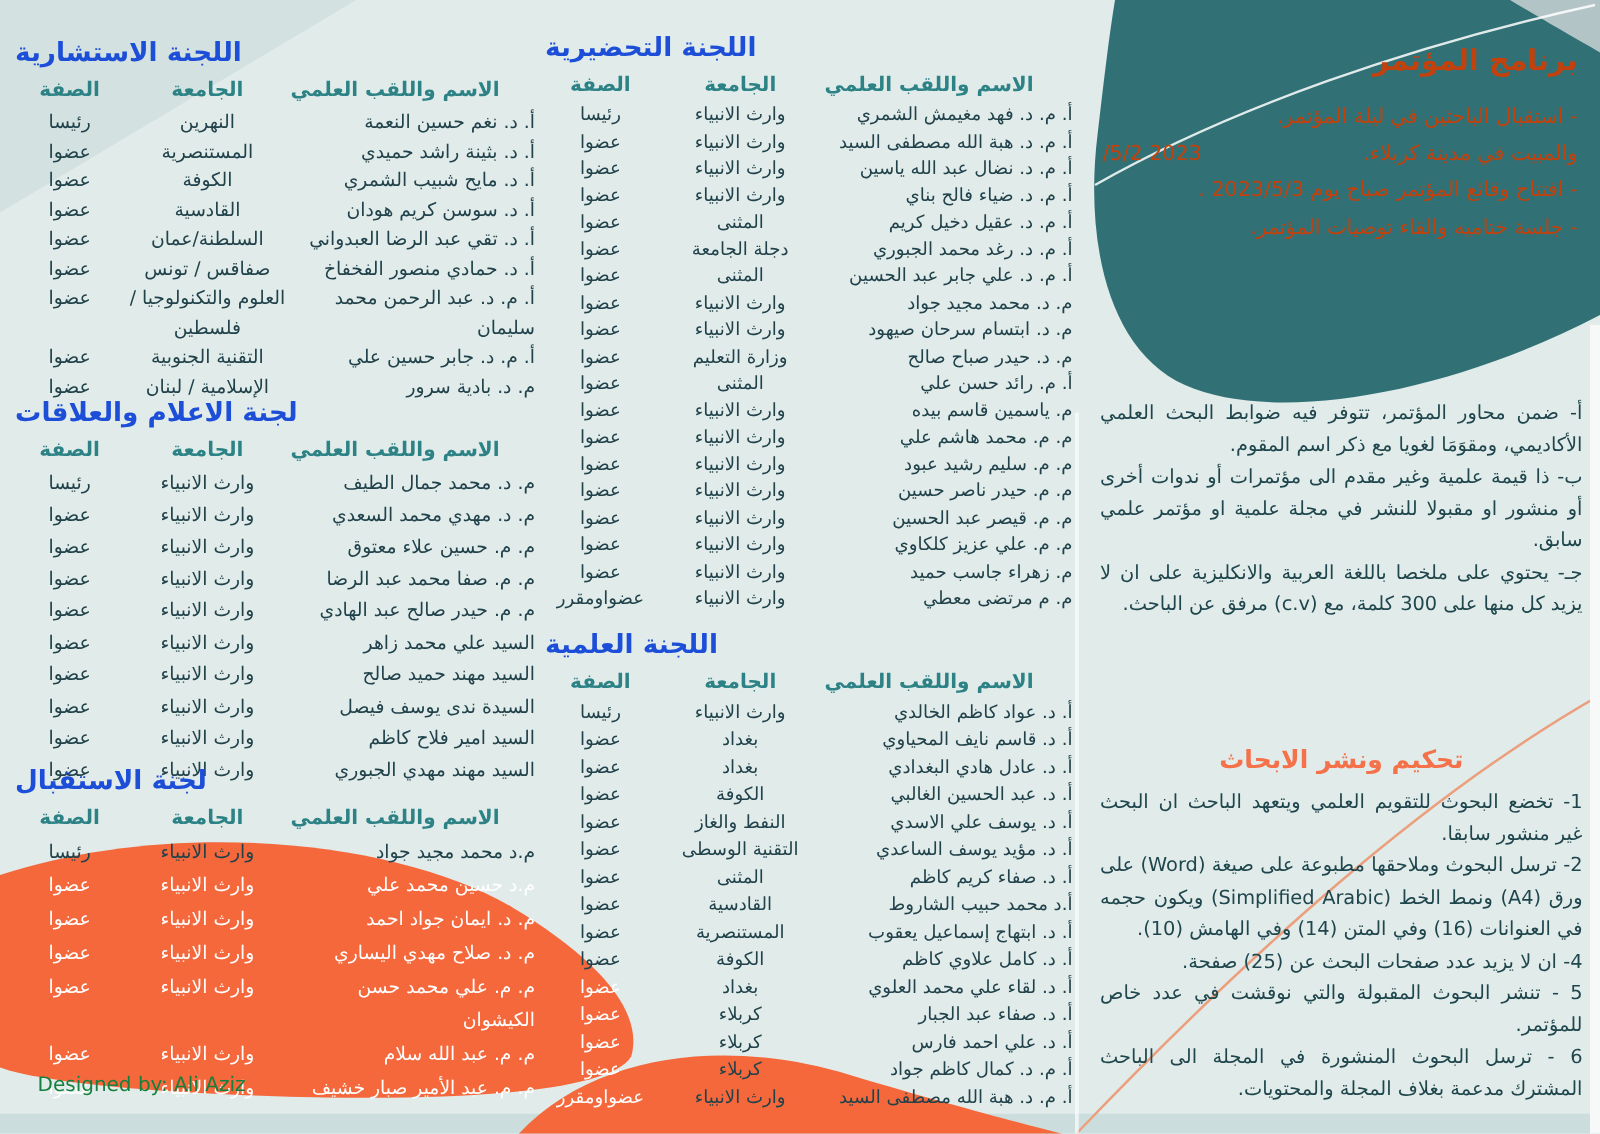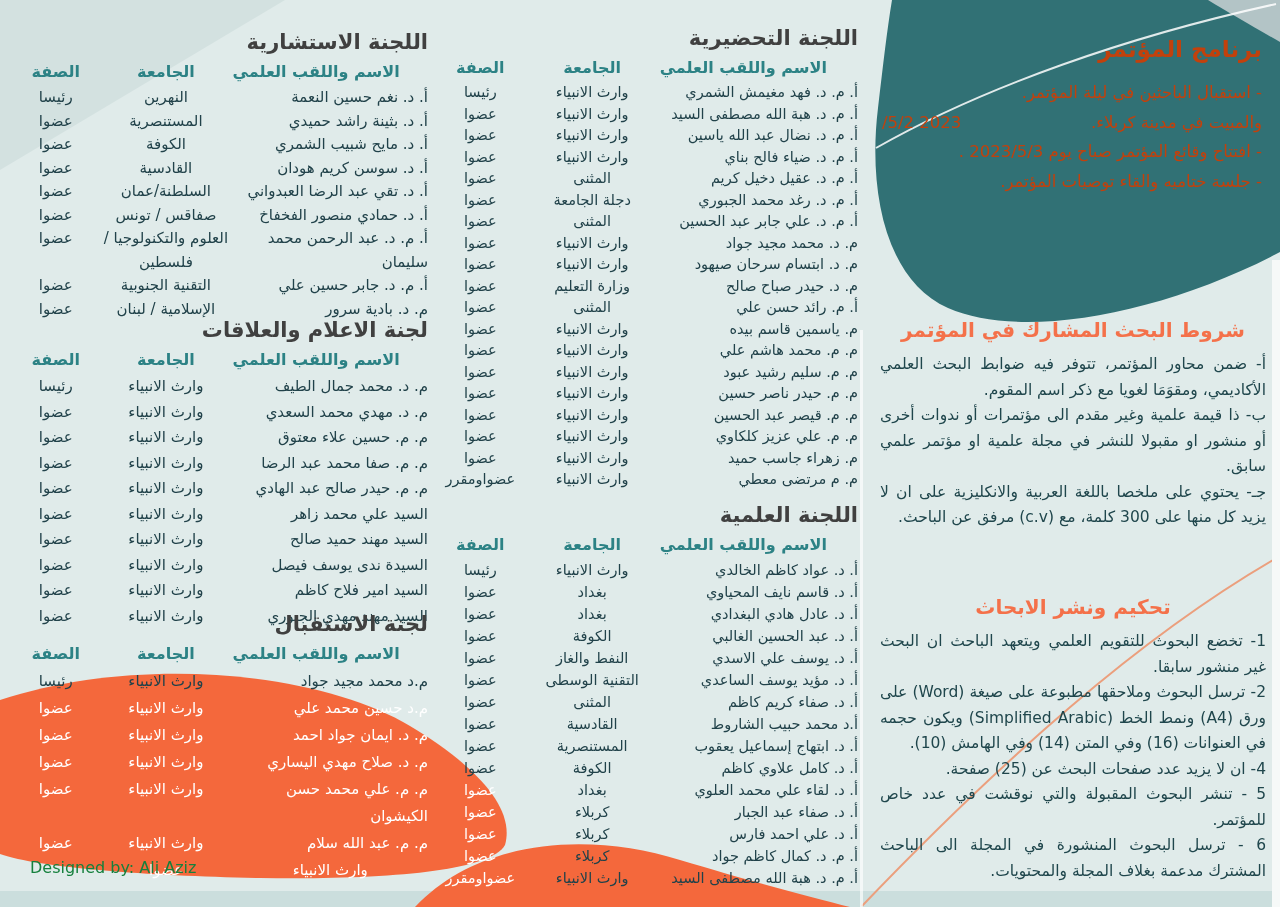--- a/index.html
+++ b/index.html
@@ -3,21 +3,21 @@
 <meta charset="utf-8">
 <style>
   html,body{margin:0;padding:0;}
   body{font-family:"DejaVu Sans",sans-serif;}
   .page{position:relative;width:1280px;height:907px;overflow:hidden;background:#e0ebea;direction:rtl;}
   .deco{position:absolute;inset:0;z-index:0;}
   section{position:absolute;z-index:2;}
 
   
   .committee{width:416px;}
-  .sec-title{margin:0 0 7px 0;text-align:right;color:#404040;font-weight:bold;font-size:21px;}
+  .sec-title{margin:0 0 7px 0;text-align:left;color:#1d4ed8;font-weight:bold;font-size:21px;}
   .thead,.trow{display:grid;grid-template-columns:47% 32% 21%;}
   .thead{color:#2c8285;font-weight:bold;font-size:16px;line-height:22px;margin-bottom:3px;}
   .thead .c-name{text-align:left;}
   .c-uni{text-align:center;}
   .c-role{text-align:center;}
   .trow{color:#21424a;font-size:15px;}
   .trow .c-name{text-align:right;}
 
   .advisory{left:12px;top:30px;}
   .advisory .trow{line-height:23.5px;}
@@ -70,21 +70,20 @@
     <p>- استقبال الباحثين في ليلة المؤتمر.</p>
     <p>
       <span class="ltr-left">/5/2 2023</span>
       <span>والمبيت في مدينة كربلاء.</span>
     </p>
     <p>- افتتاح وقائع المؤتمر صباح يوم 2023/5/3 .</p>
     <p>- جلسة ختاميه والقاء توصيات المؤتمر.</p>
   </section>
 
   <section class="textblock conditions">
-    <h2>شروط البحث المشارك في المؤتمر</h2>
     <div>
         <p class="li">أ-  ضمن محاور المؤتمر، تتوفر فيه ضوابط البحث العلمي الأكاديمي، ومقوَمَا لغويا مع ذكر اسم المقوم.</p>
         <p class="li">ب- ذا قيمة علمية وغير مقدم الى مؤتمرات أو ندوات أخرى أو منشور او مقبولا للنشر في مجلة علمية او مؤتمر علمي سابق.</p>
         <p class="li">جـ- يحتوي على ملخصا باللغة العربية والانكليزية على ان لا يزيد كل منها على 300 كلمة، مع (c.v) مرفق عن الباحث.</p>
       </div>
   </section>
 
   <section class="textblock publishing">
     <h2>تحكيم ونشر الابحاث</h2>
     <div>
@@ -437,20 +436,21 @@
           <span class="c-name">م. م. علي محمد حسن الكيشوان</span>
           <span class="c-uni">وارث الانبياء</span>
           <span class="c-role">عضوا</span>
         </div>
         <div class="trow">
           <span class="c-name">م. م. عبد الله سلام</span>
           <span class="c-uni">وارث الانبياء</span>
           <span class="c-role">عضوا</span>
         </div>
         <div class="trow">
+          <span class="c-name">م. م. عبد الأمير صبار خشيف</span>
           <span class="c-uni">وارث الانبياء</span>
           <span class="c-role">عضوا</span>
         </div>
       </div>
   </section>
 
   <section class="credit">Designed by: Ali Aziz</section>
 
 </div>
 

